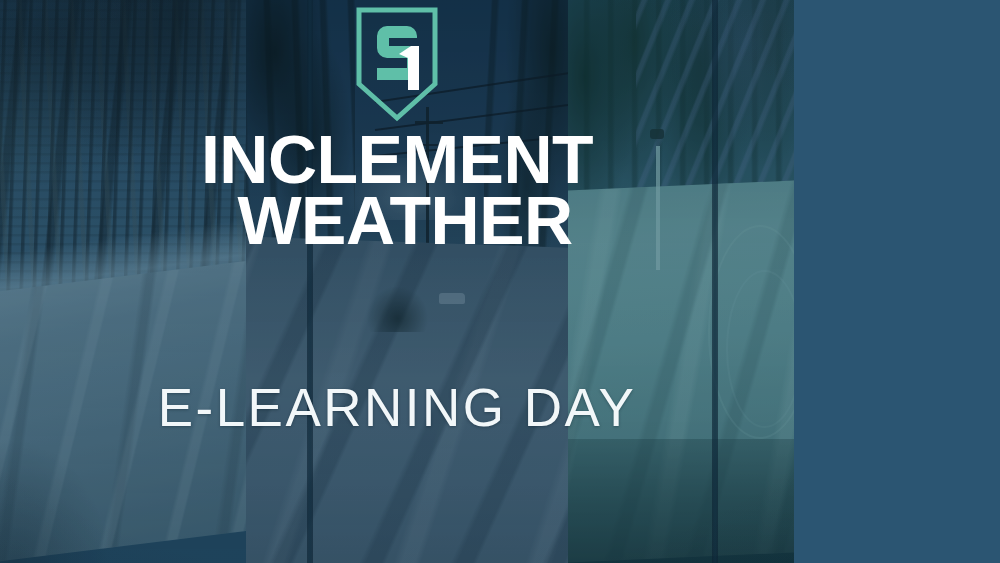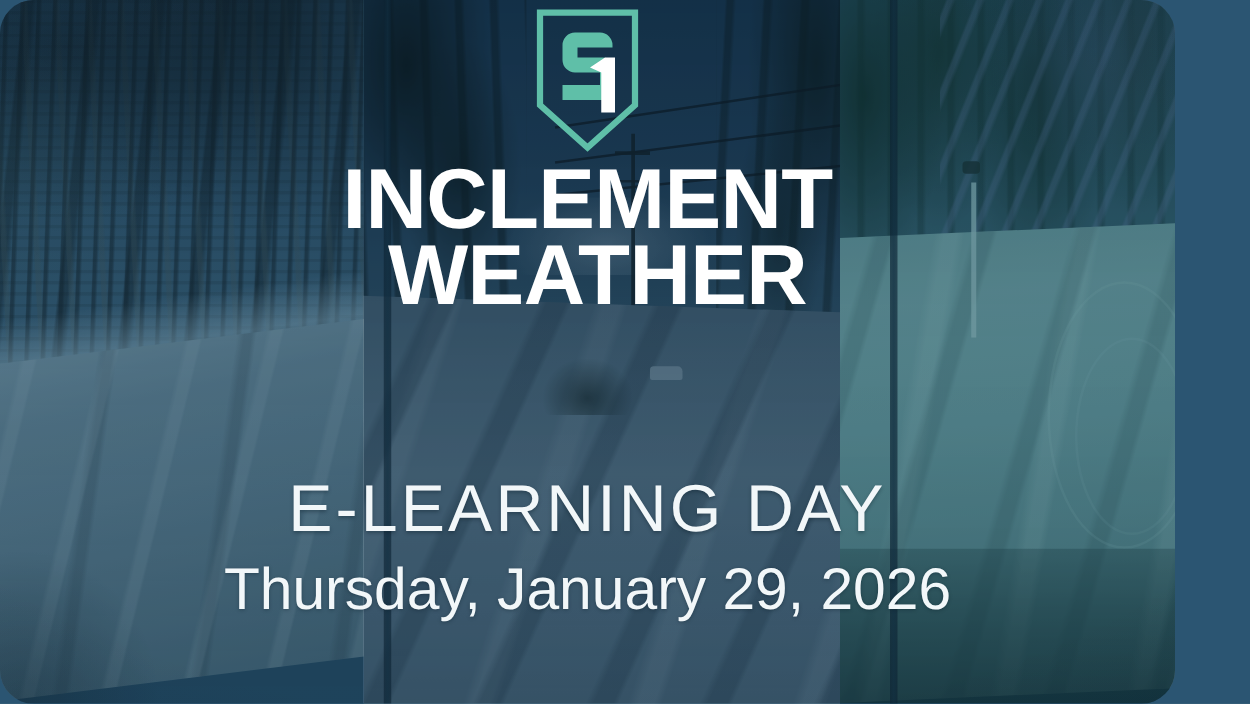--- a/index.html
+++ b/index.html
@@ -5,24 +5,23 @@
   * { margin:0; padding:0; box-sizing:border-box; }
   html, body {
     width:1000px; height:563px;
     background:#2b5572;
     font-family:"Liberation Sans", sans-serif;
     overflow:hidden;
   }
 
   .stage {
     position:relative;
-    width:940px; height:563px;
+    width:794px; height:563px;
     overflow:hidden;
     background:#2d5670;
-    border-radius:27px;
   }
 
   
   .panels { position:absolute; inset:0; display:flex; }
   .panel { position:relative; overflow:hidden; }
   .panel-left   { width:310px; }
   .panel-mid    { width:405px; }
   .panel-right  { width:285px; }
 
   
@@ -378,17 +377,16 @@
       </svg>
     </div>
 
     <div class="headline">
       <span class="hl-line hl-1">INCLEMENT</span>
       <span class="hl-line hl-2">WEATHER</span>
     </div>
 
     <div class="sub-wrap">
       <span class="sub-1">E-LEARNING DAY</span>
-      <span class="sub-2">Thursday, January 29, 2026</span>
     </div>
 
   </div>
 </div>
 
 </body></html>

